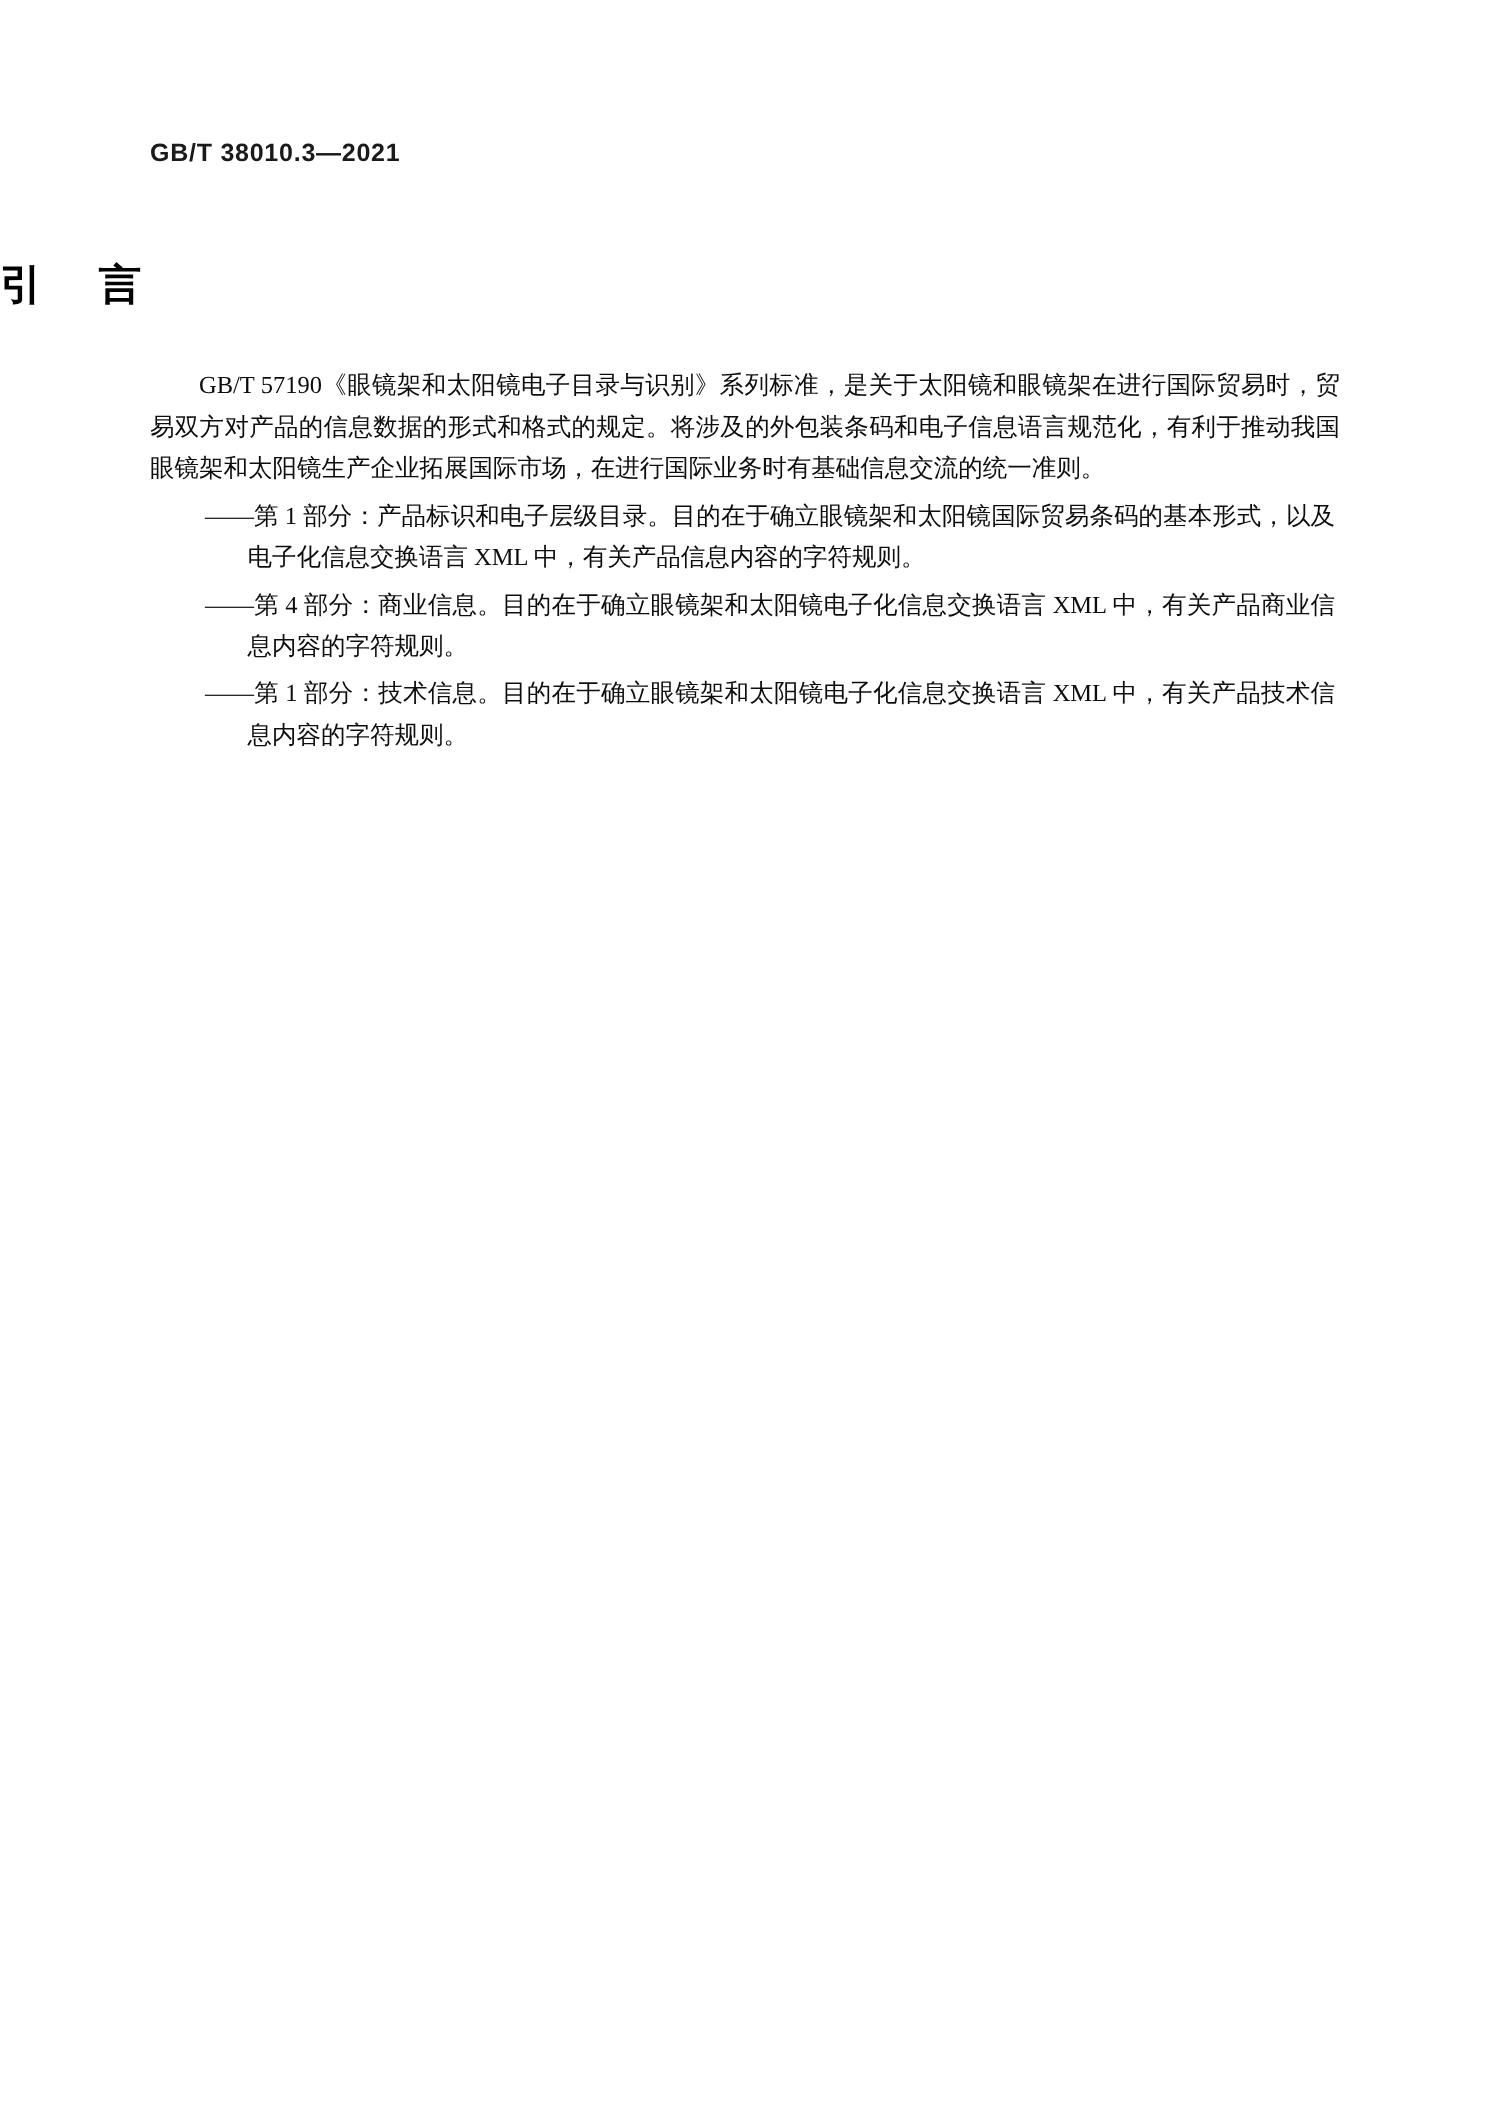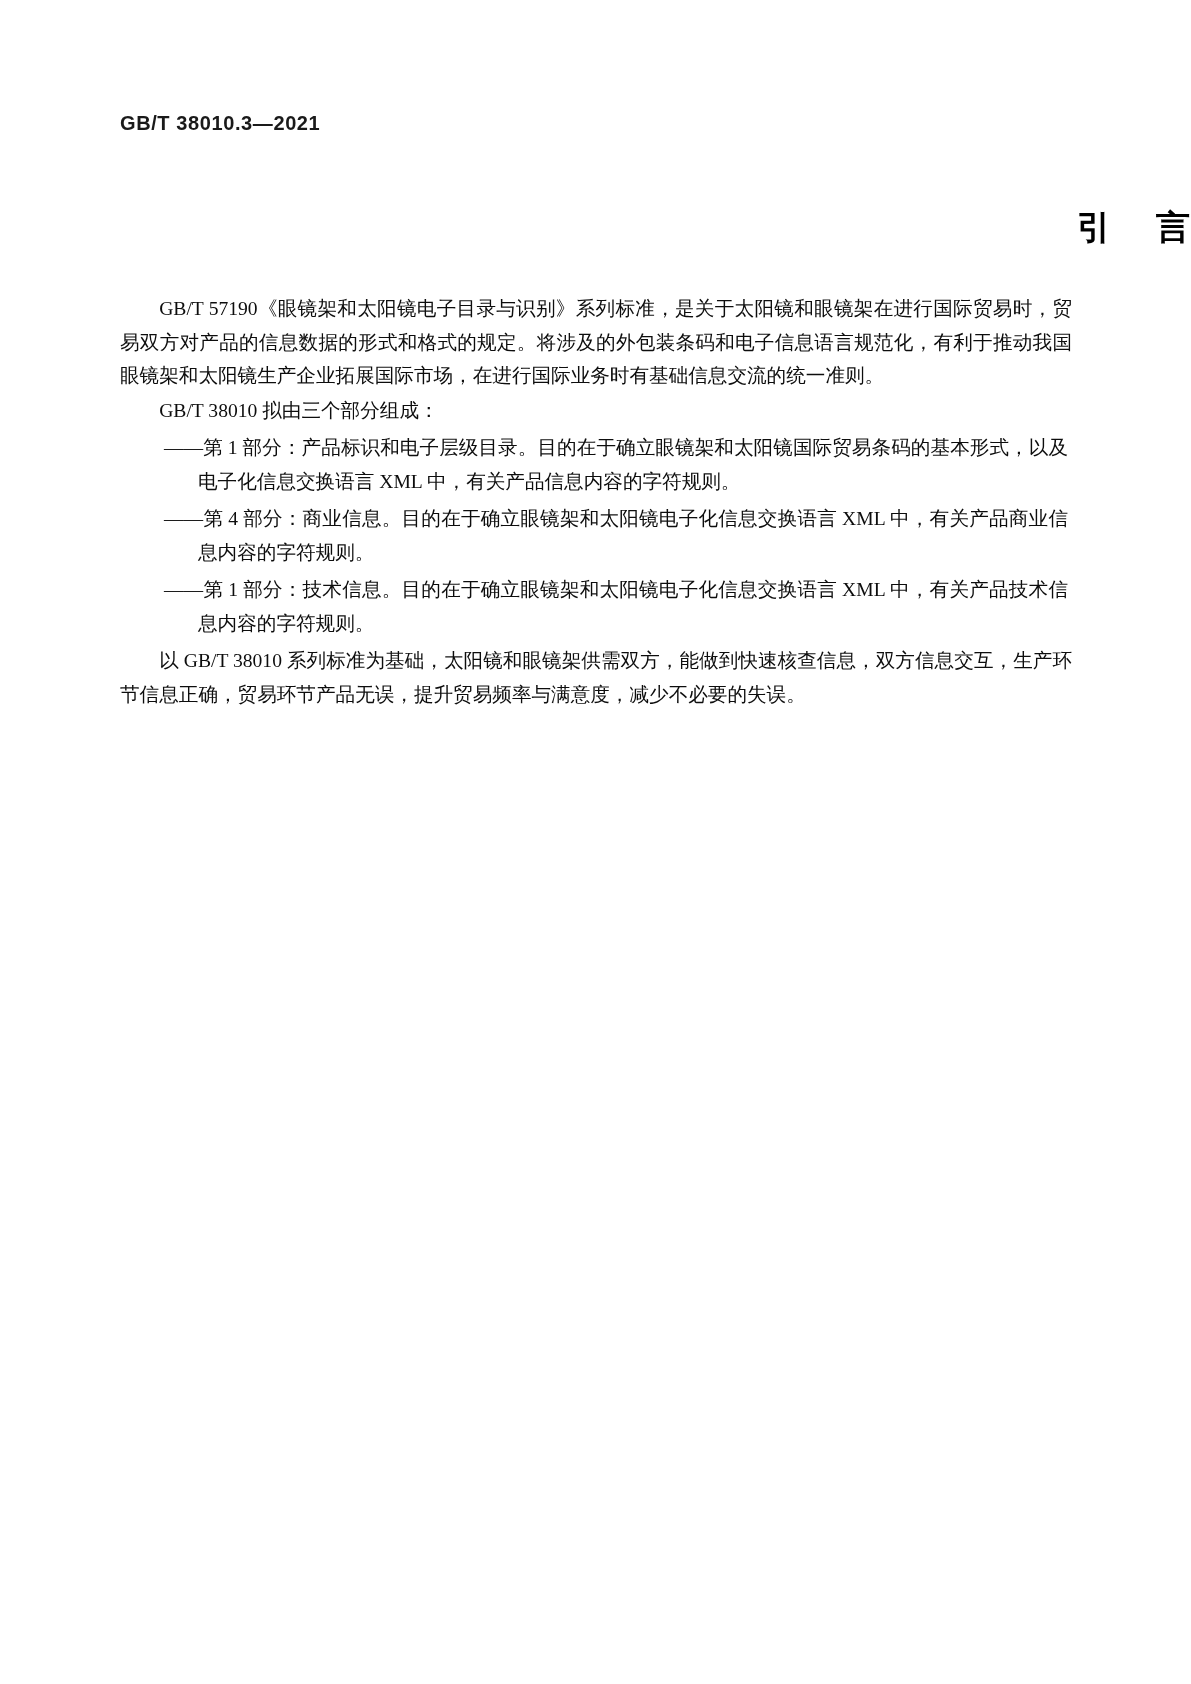--- a/index.html
+++ b/index.html
@@ -28,21 +28,21 @@
     font-size: 20px;
     letter-spacing: 0.6px;
     font-weight: 600;
     color: #1a1a1a;
   }
   .doc-title {
     position: absolute;
     top: 205px;
     left: 0;
     width: 1191px;
-    text-align: right;
+    text-align: left;
     font-family: "Liberation Serif", "DejaVu Serif", serif;
     font-size: 34px;
     font-weight: 700;
     letter-spacing: 1px;
     color: #000;
   }
   .doc-title .gap {
     display: inline-block;
     width: 44px;
   }
@@ -88,24 +88,22 @@
 <div class="page">
 
   <div class="header">GB/T 38010.3—2021</div>
 
   <div class="doc-title">
     <span>引</span><span class="gap"></span><span>言</span>
   </div>
 
   <div class="content">
     <p class="para">GB/T 57190《眼镜架和太阳镜电子目录与识别》系列标准，是关于太阳镜和眼镜架在进行国际贸易时，贸易双方对产品的信息数据的形式和格式的规定。将涉及的外包装条码和电子信息语言规范化，有利于推动我国眼镜架和太阳镜生产企业拓展国际市场，在进行国际业务时有基础信息交流的统一准则。</p>
-    <p class="para">GB/T 38010 拟由三个部分组成：</p>
 
     <p class="list-item">——第 1 部分：产品标识和电子层级目录。目的在于确立眼镜架和太阳镜国际贸易条码的基本形式，以及电子化信息交换语言 XML 中，有关产品信息内容的字符规则。</p>
     <p class="list-item">——第 4 部分：商业信息。目的在于确立眼镜架和太阳镜电子化信息交换语言 XML 中，有关产品商业信息内容的字符规则。</p>
     <p class="list-item">——第 1 部分：技术信息。目的在于确立眼镜架和太阳镜电子化信息交换语言 XML 中，有关产品技术信息内容的字符规则。</p>
 
-    <p class="para">以 GB/T 38010 系列标准为基础，太阳镜和眼镜架供需双方，能做到快速核查信息，双方信息交互，生产环节信息正确，贸易环节产品无误，提升贸易频率与满意度，减少不必要的失误。</p>
   </div>
 
   <div class="footer-page">Ⅱ</div>
 
 </div>
 
 </body></html>

